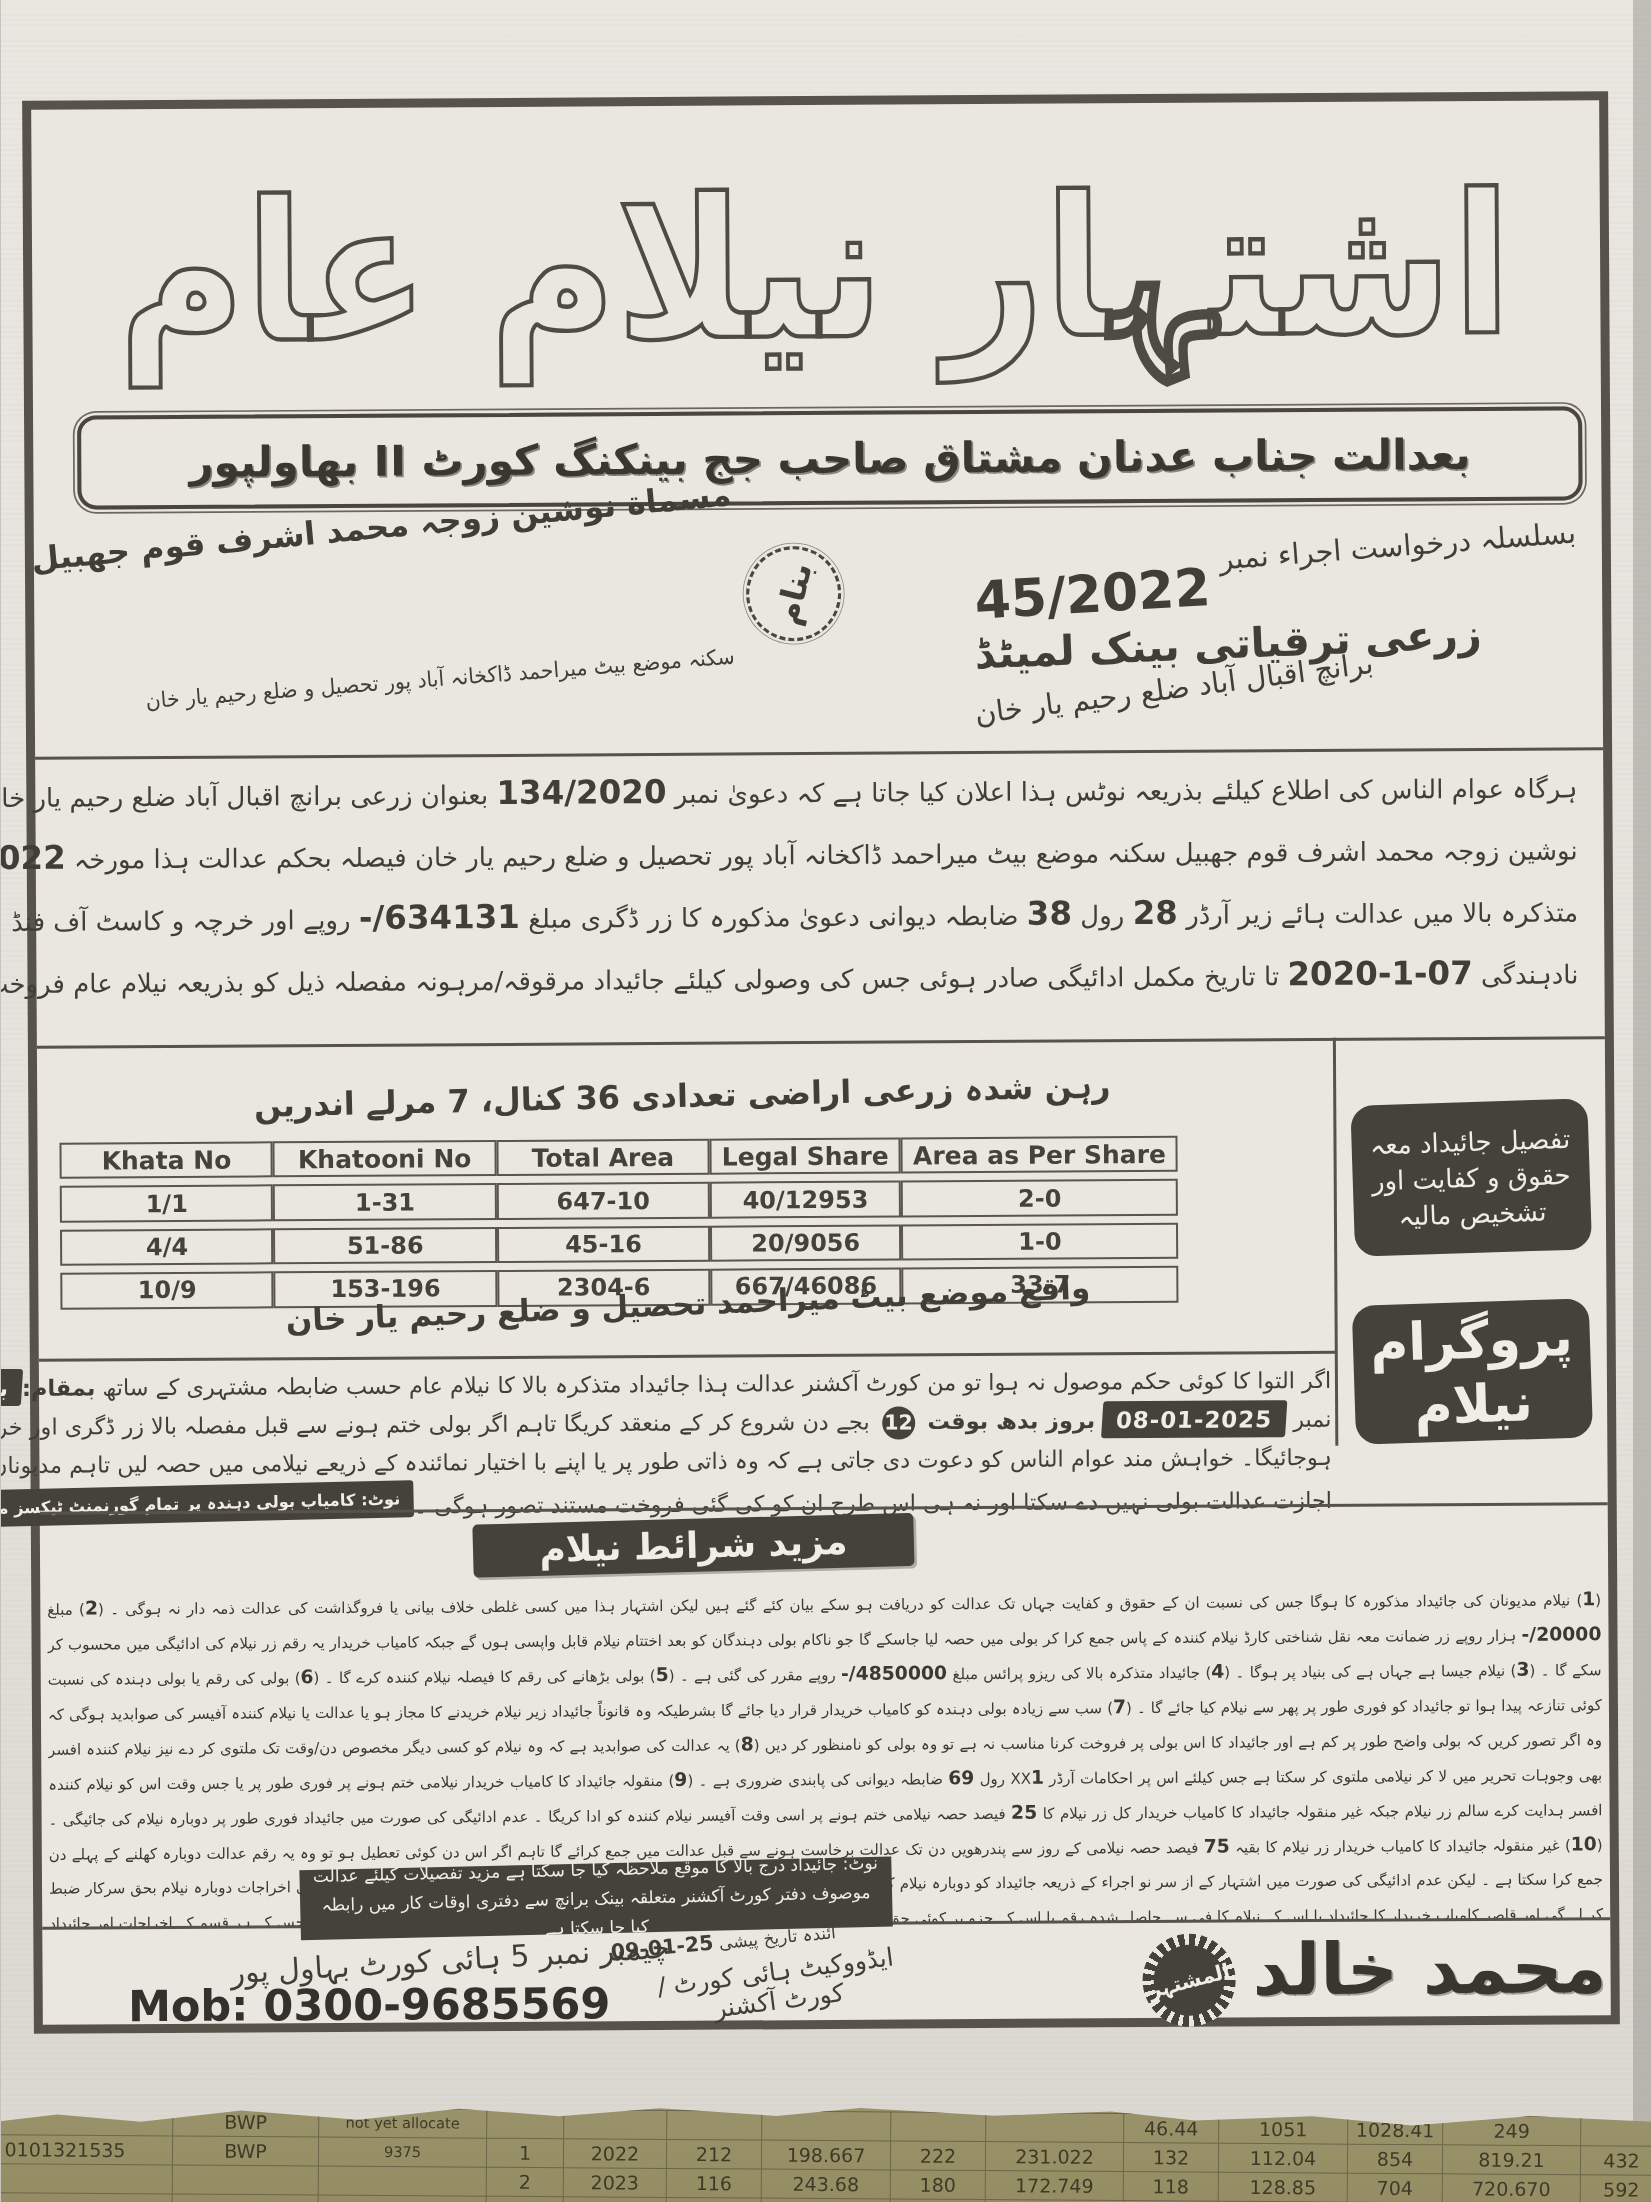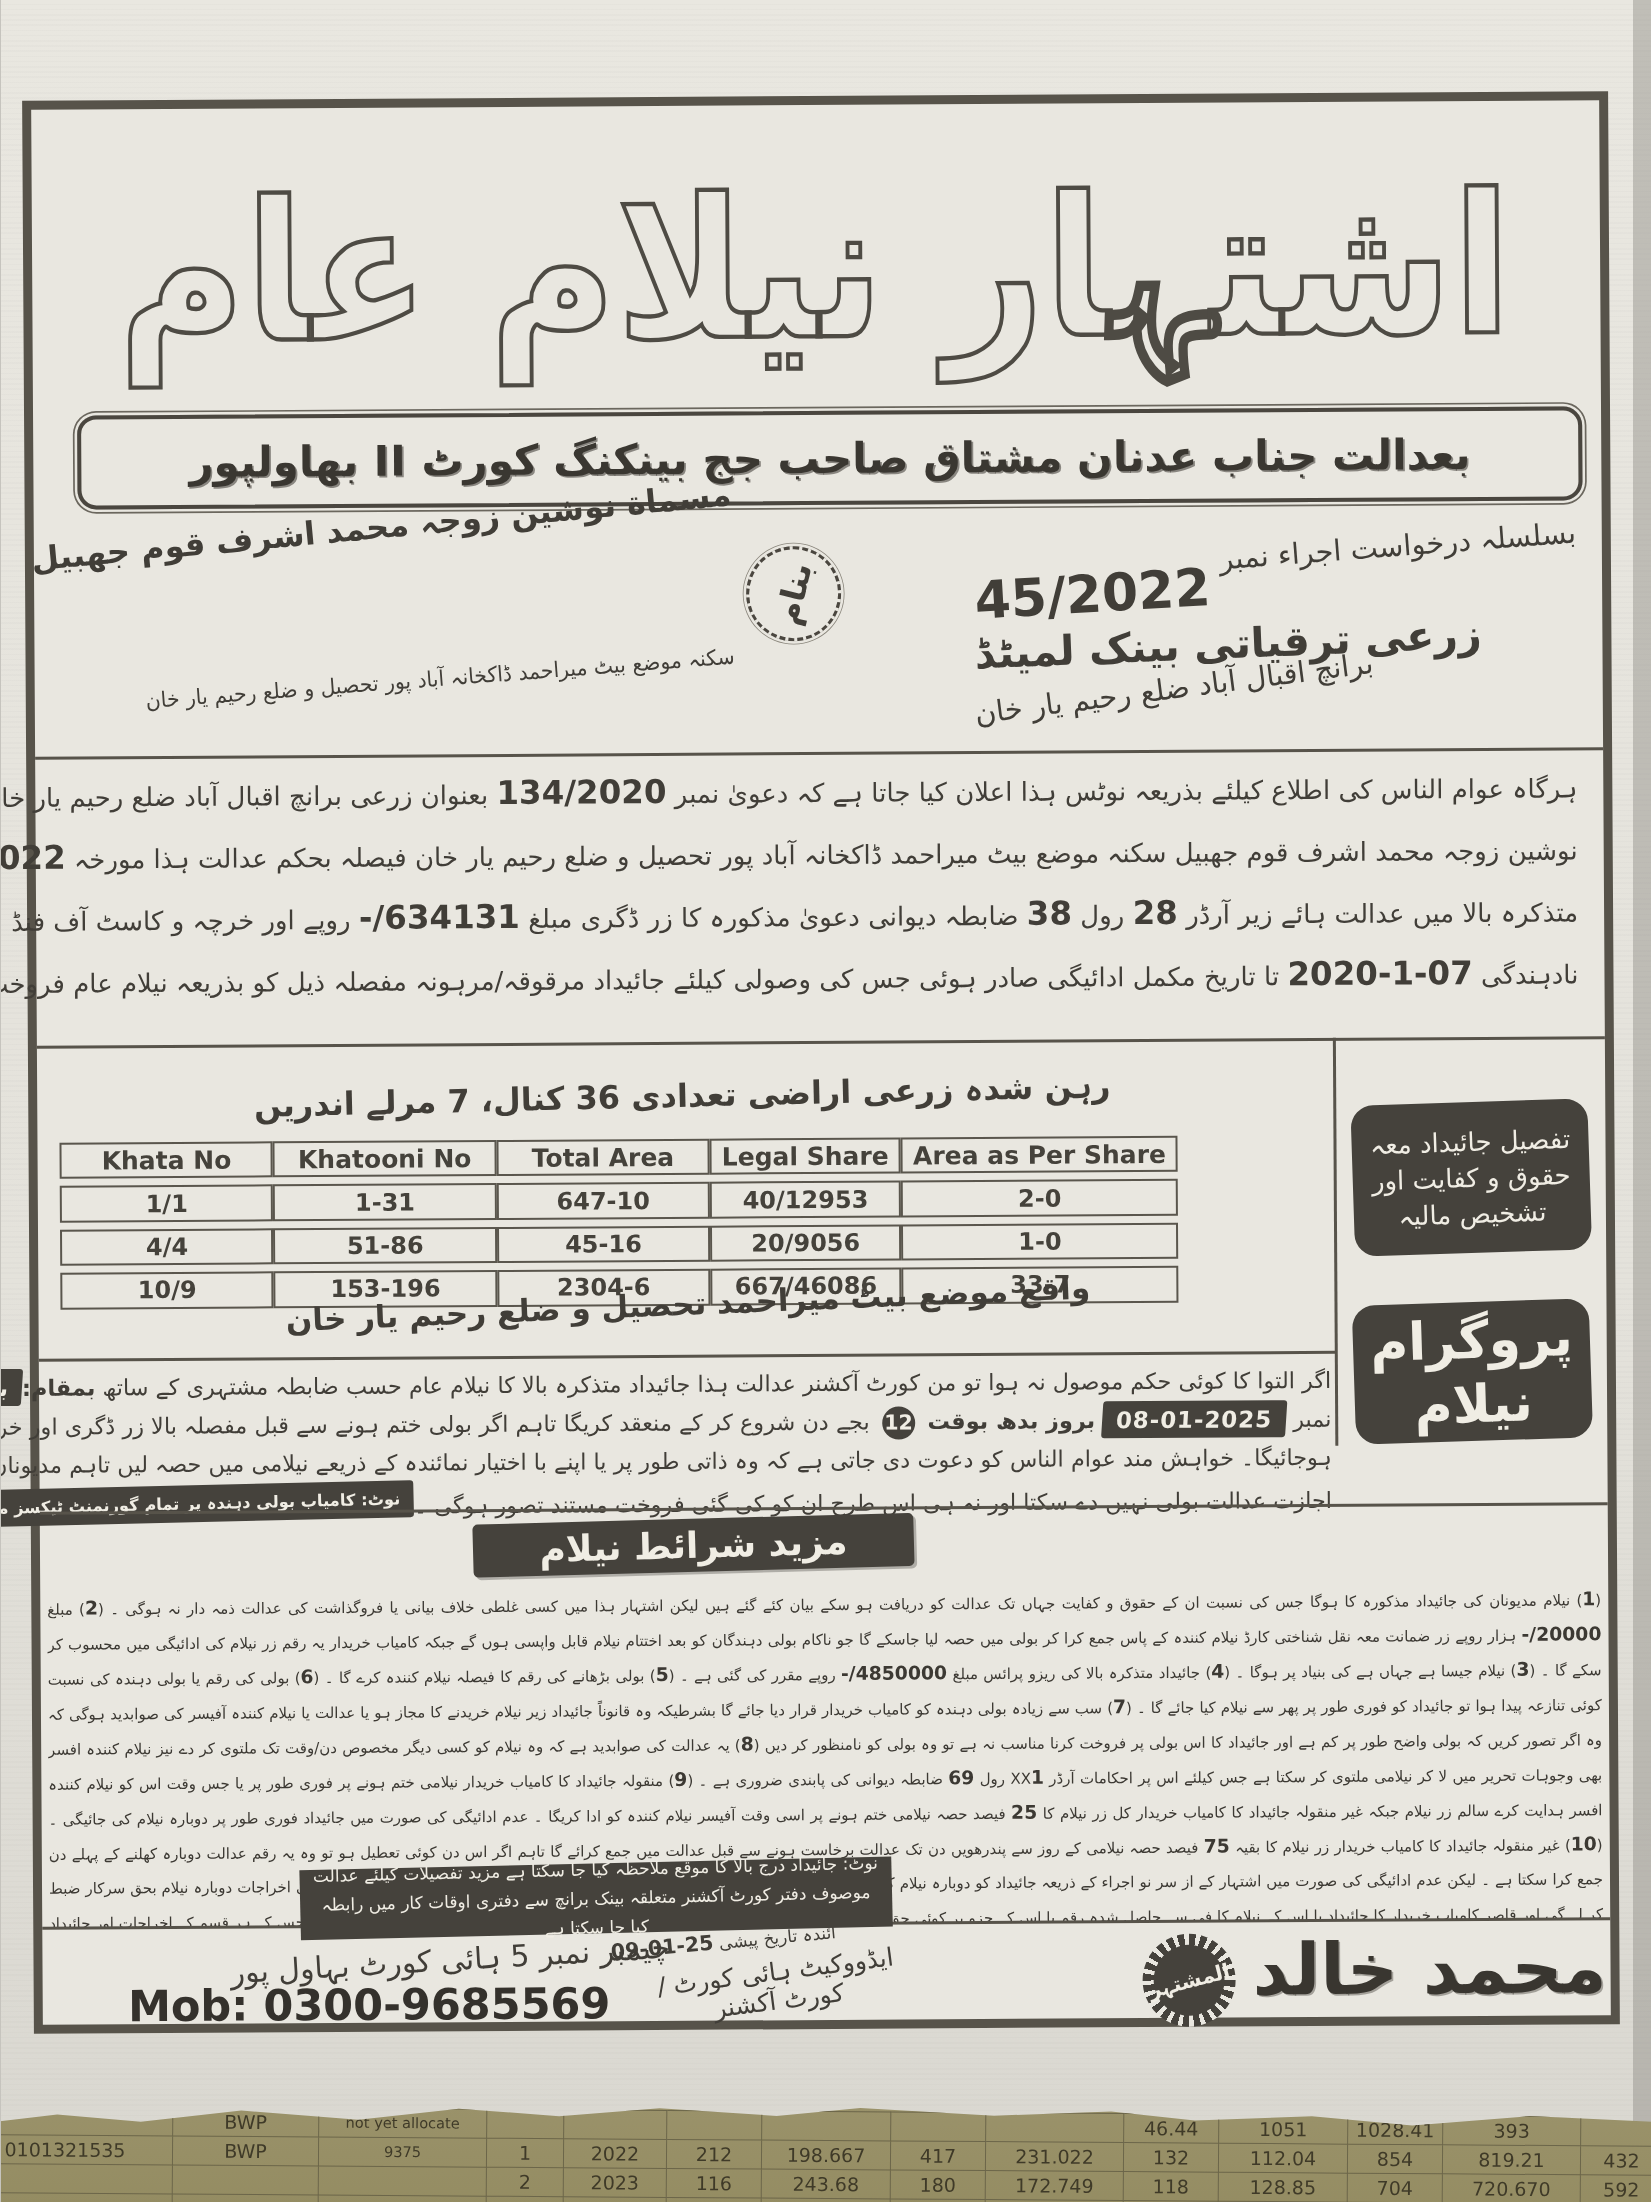--- a/index.html
+++ b/index.html
@@ -325,32 +325,32 @@
           <td>not yet allocate</td>
           <td></td>
           <td></td>
           <td></td>
           <td></td>
           <td></td>
           <td></td>
           <td>46.44</td>
           <td>1051</td>
           <td>1028.41</td>
-          <td>393</td>
+          <td>249</td>
           <td></td>
         </tr>
         <tr>
           <td>0101321535</td>
           <td>BWP</td>
           <td>9375</td>
           <td>1</td>
           <td>2022</td>
           <td>212</td>
           <td>198.667</td>
-          <td>417</td>
+          <td>222</td>
           <td>231.022</td>
           <td>132</td>
           <td>112.04</td>
           <td>854</td>
           <td>819.21</td>
           <td>432</td>
         </tr>
         <tr>
           <td></td>
           <td></td>

